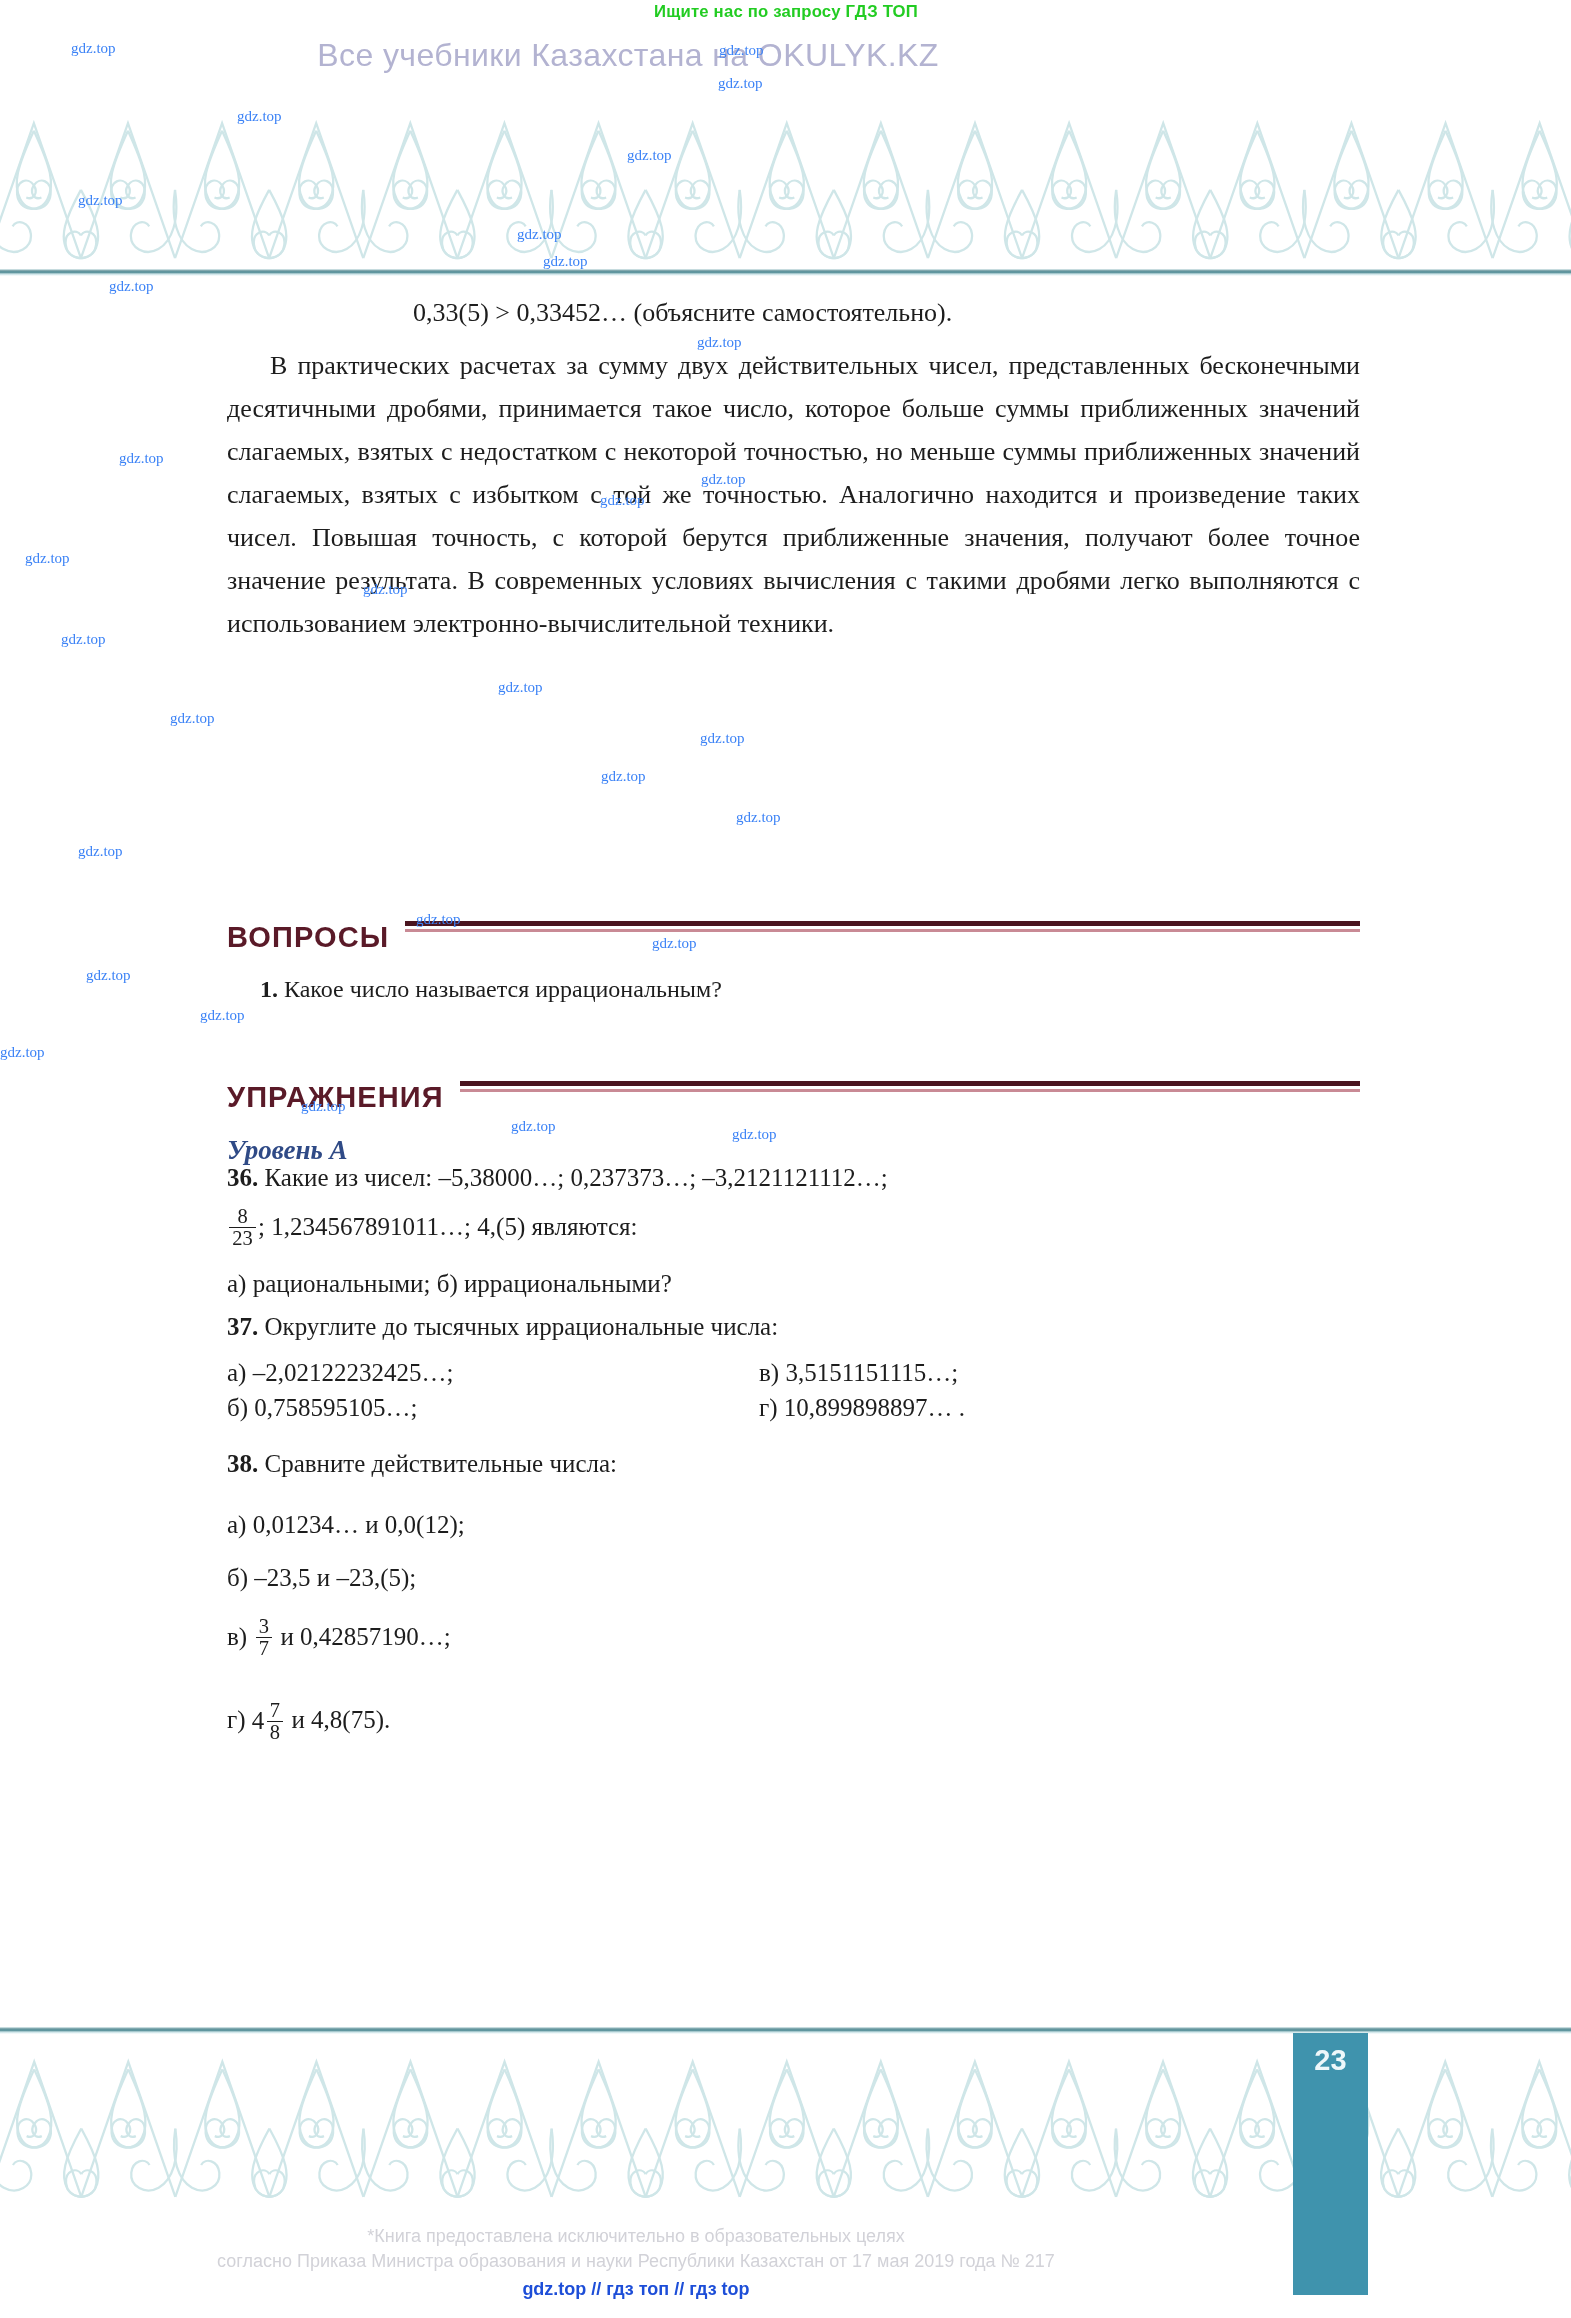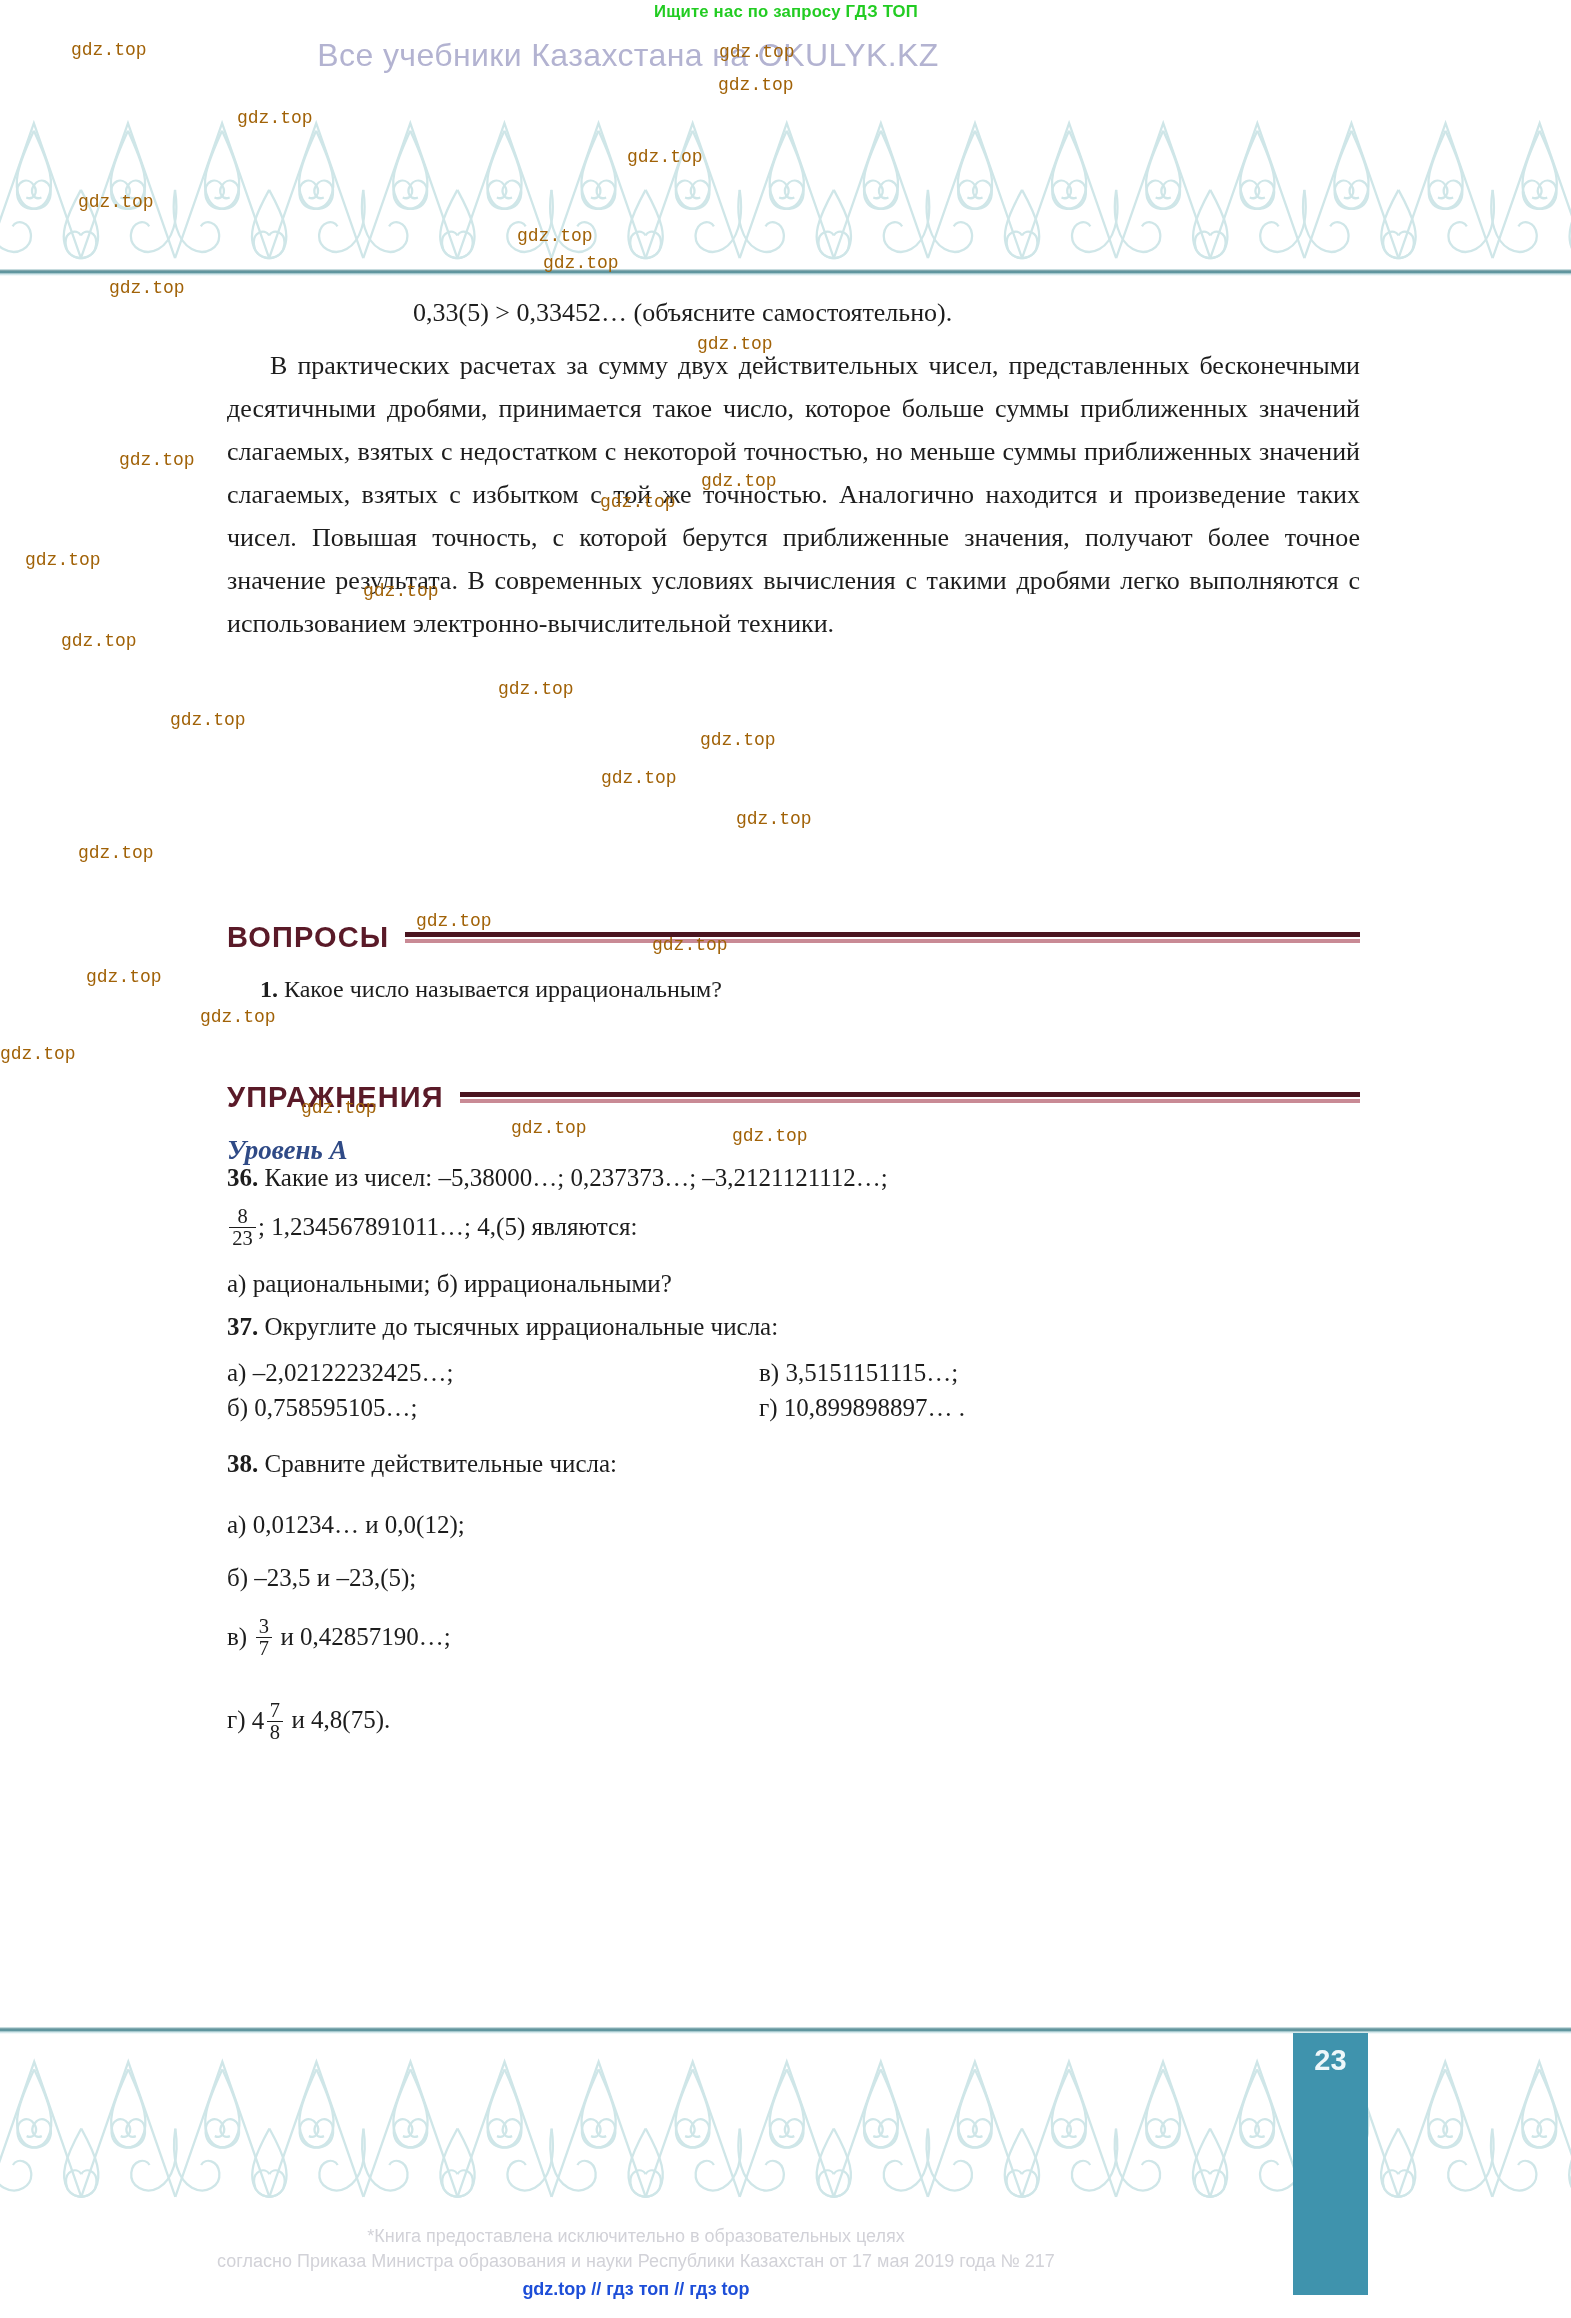--- a/index.html
+++ b/index.html
@@ -57,21 +57,21 @@
 
   .para{
     font-size:26px;line-height:43px;
     text-align:justify;text-align-last:left;
     margin:0;
   }
   .para .ind{display:inline-block;width:43px;}
 
   
   .sec-head{
-    display:flex;align-items:center;gap:4px;margin:0;
+    display:flex;gap:4px;margin:0;
   }
   .sec-head .word{
     font-family:"Liberation Sans",sans-serif;
     font-weight:700;font-size:29px;letter-spacing:1.1px;
     color:#5a1a28;white-space:nowrap;
   }
   .sec-head .bars{flex:1;margin-left:12px;}
   .sec-head .bar1{height:5.3px;background:#4a1520;}
   .sec-head .bar2{height:3.8px;background:#c98a95;margin-top:2.3px;}
 
@@ -126,22 +126,22 @@
     color:#d2d2d8;font-size:18px;line-height:25px;white-space:nowrap;
   }
   #footer .l3{
     color:#1d4ed8;font-size:18px;line-height:27px;font-weight:600;
     margin-top:2.3px;
   }
 
   
   .wm{
     position:absolute;
-    font-family:Liberation Mono, monospace;
-    font-size:18px;color:#a16207;white-space:nowrap;
+    font-family:Liberation Serif, serif;
+    font-size:15px;color:#3b82f6;white-space:nowrap;
     pointer-events:none;
   }
 </style>
 </head>
 <body>
 
 <div id="promo-line">Ищите нас по запросу ГДЗ ТОП</div>
 <div id="site-title">Все учебники Казахстана на OKULYK.KZ</div>
 
 <div class="ornament" id="ornament-top">

